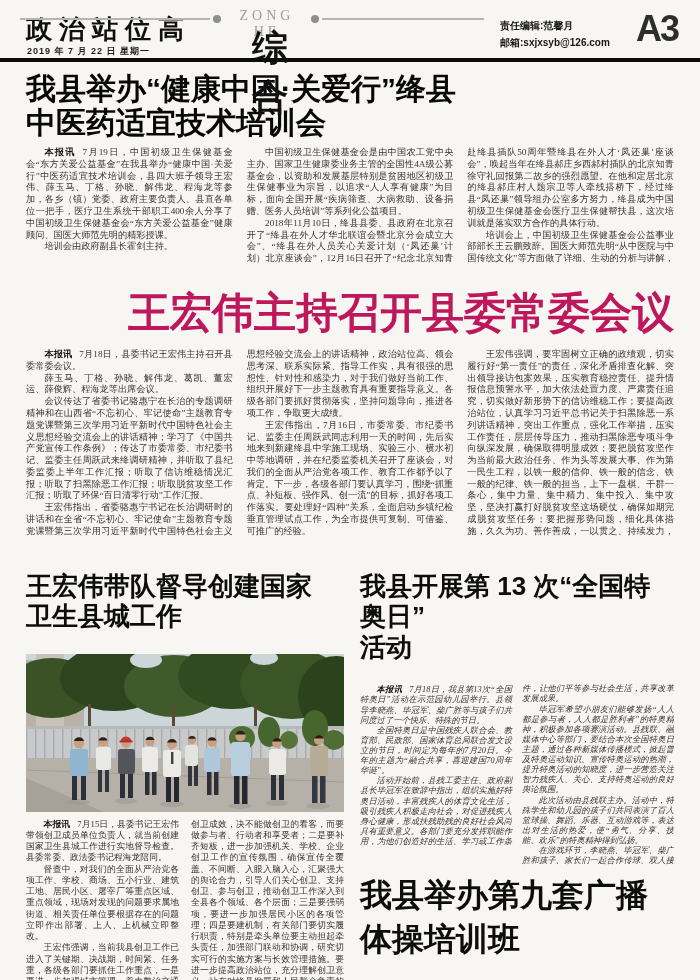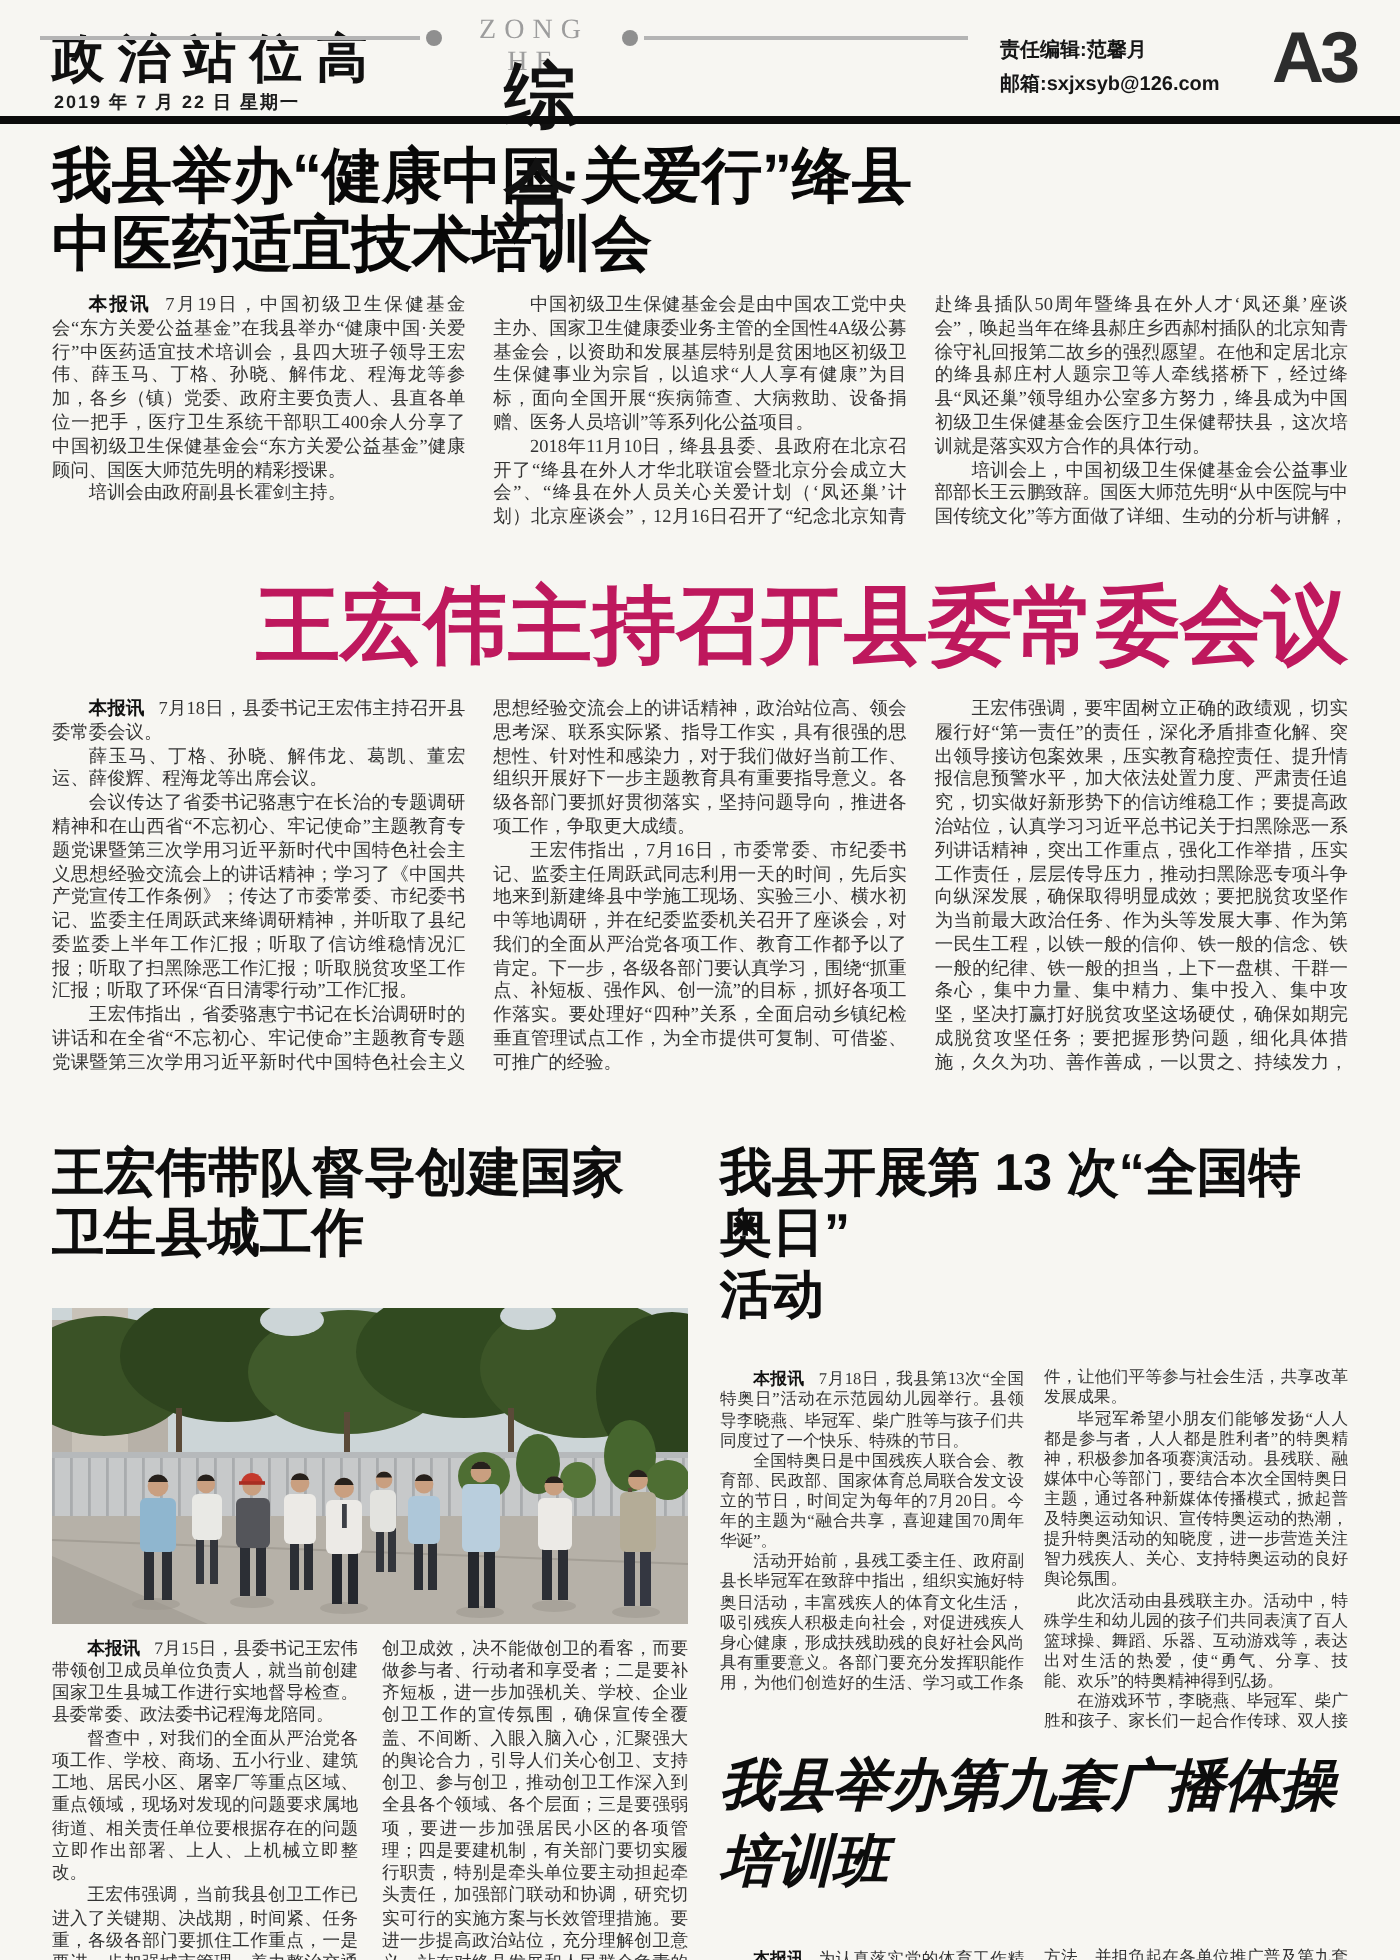--- a/index.html
+++ b/index.html
@@ -39,22 +39,22 @@
   
   .bottom{display:flex;gap:16px;margin:10px 26px 0;}
   .bl{width:318px;flex:none;}
   .br{flex:1;min-width:0;}
   .sub-title{font-family:"Liberation Sans",sans-serif;font-weight:bold;font-size:26px;
              line-height:1.18;color:#0d0d0d;}
   .photo{display:block;margin-top:6px;width:318px;height:158px;}
   .a3{margin:7px 0 0;height:192px;column-count:2;column-gap:12px;font-size:8.8px;line-height:1.28;
       text-align:justify;overflow:hidden;color:#333;}
   .a4{margin:5px 0 0;height:182px;column-count:2;column-gap:10px;font-size:8.3px;line-height:1.22;
-      text-align:justify;overflow:hidden;color:#333;}
-  .t5{margin-top:8px;font-family:"Liberation Sans",sans-serif;font-weight:bold;font-size:28px;color:#0d0d0d;font-style:italic;}
+      text-align:justify;overflow:hidden;color:#333;font-style:italic;}
+  .t5{margin-top:8px;font-family:"Liberation Sans",sans-serif;font-weight:bold;font-size:32px;color:#0d0d0d;}
   .a5{margin:5px 0 0;height:124px;column-count:2;column-gap:10px;font-size:8.3px;line-height:1.22;
       text-align:justify;overflow:hidden;color:#333;}
 </style>
 </head>
 <body>
 
 <div class="page">
 
   <div class="header">
     <div class="masthead">政治站位高</div>

